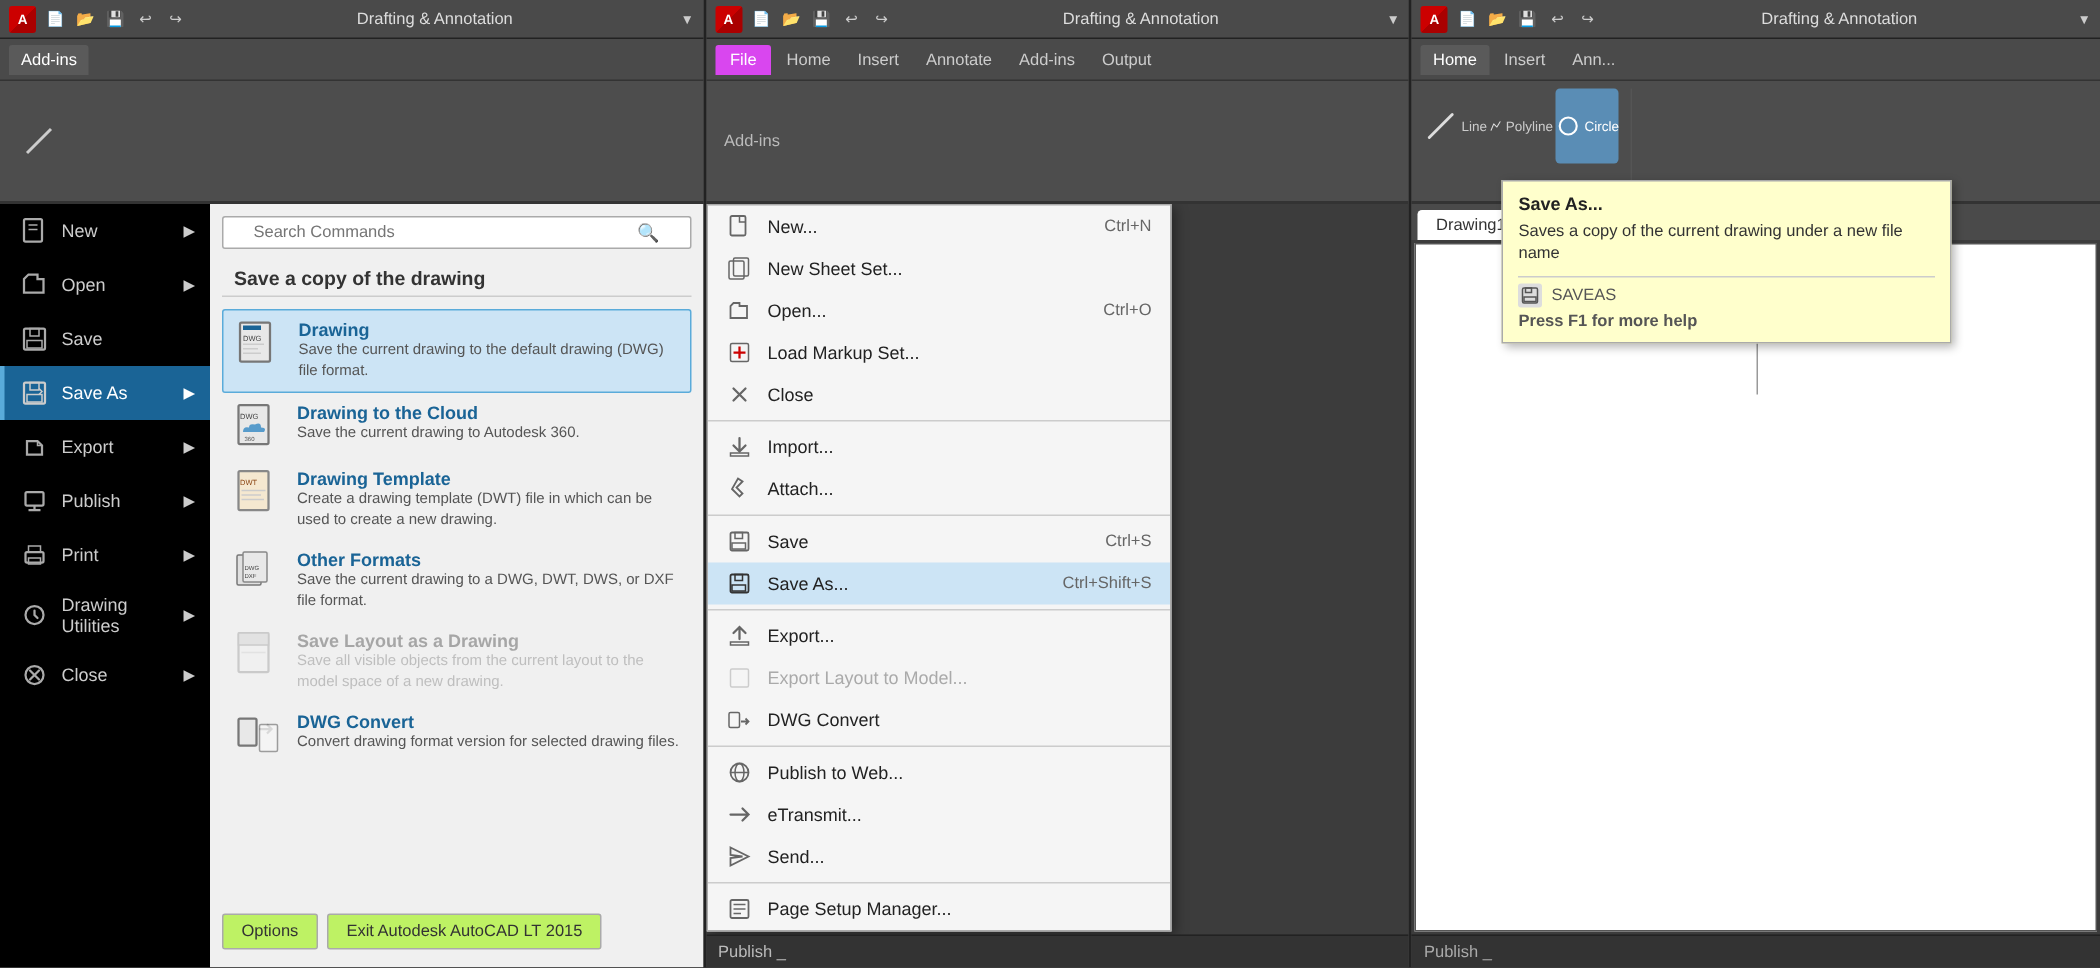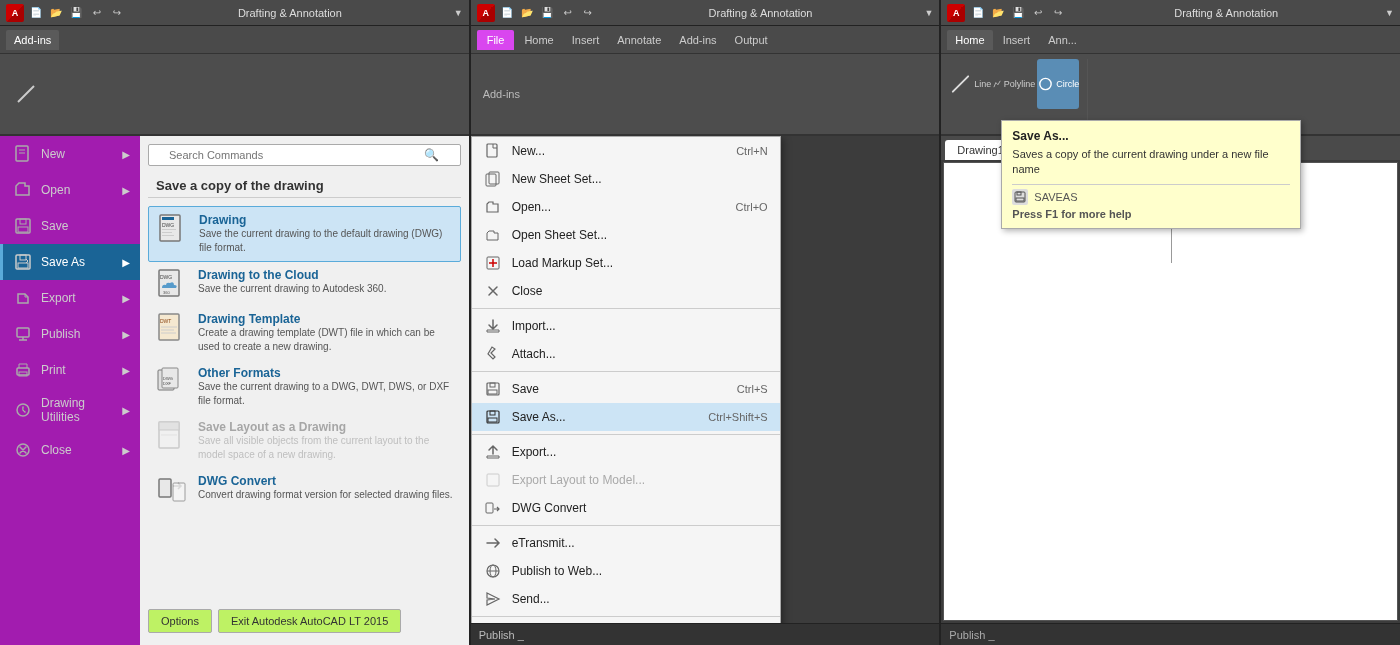--- a/index.html
+++ b/index.html
@@ -151,21 +151,21 @@
     
     .app-menu-area {
       display: flex;
       flex: 1;
       overflow: hidden;
     }
 
     
     .app-menu {
       width: 140px;
-      background: #a21caf;
+      background: #000000;
       height: 100%;
       display: flex;
       flex-direction: column;
       padding: 0;
     }
 
     .app-menu-item {
       display: flex;
       align-items: center;
       padding: 8px 10px;
@@ -815,28 +815,20 @@
           <div class="file-menu-item">
             <div class="file-menu-icon">
               <svg width="16" height="16" viewBox="0 0 16 16">
                   <path d="M2 13V5l2-2h4v2h5v8H2z" fill="none" stroke="#666" stroke-width="1.2"></path>
                 </svg>
             </div>
             <span>Open...</span>
             <span class="file-menu-shortcut">Ctrl+O</span>
           </div>
 
-          <div class="file-menu-item">
-            <div class="file-menu-icon">
-              <svg width="16" height="16" viewBox="0 0 16 16">
-                  <path d="M2 13V6l2-2h5v2h4v7H2z" fill="none" stroke="#666" stroke-width="1"></path>
-                </svg>
-            </div>
-            <span>Open Sheet Set...</span>
-          </div>
 
           <div class="file-menu-item">
             <div class="file-menu-icon">
               <svg width="16" height="16" viewBox="0 0 16 16">
                   <rect x="2" y="2" width="12" height="12" rx="1" fill="none" stroke="#666" stroke-width="1"></rect>
                   <path d="M4 8h8M8 4v8" stroke="#c00" stroke-width="1.5"></path>
                 </svg>
             </div>
             <span>Load Markup Set...</span>
           </div>
@@ -926,35 +918,35 @@
                 </svg>
             </div>
             <span>DWG Convert</span>
           </div>
 
           <div class="file-menu-separator"></div>
 
           <div class="file-menu-item">
             <div class="file-menu-icon">
               <svg width="16" height="16" viewBox="0 0 16 16">
-                  <path d="M2 8h12M10 4l4 4-4 4" stroke="#666" stroke-width="1.5" fill="none" stroke-linecap="round"></path>
-                </svg>
-            </div>
-            <span>eTransmit...</span>
-          </div>
-
-          <div class="file-menu-item">
-            <div class="file-menu-icon">
-              <svg width="16" height="16" viewBox="0 0 16 16">
                   <circle cx="8" cy="8" r="6" fill="none" stroke="#666" stroke-width="1.2"></circle>
                   <ellipse cx="8" cy="8" rx="3" ry="6" fill="none" stroke="#666" stroke-width="1"></ellipse>
                   <line x1="2" y1="8" x2="14" y2="8" stroke="#666" stroke-width="1"></line>
                 </svg>
             </div>
             <span>Publish to Web...</span>
+          </div>
+
+          <div class="file-menu-item">
+            <div class="file-menu-icon">
+              <svg width="16" height="16" viewBox="0 0 16 16">
+                  <path d="M2 8h12M10 4l4 4-4 4" stroke="#666" stroke-width="1.5" fill="none" stroke-linecap="round"></path>
+                </svg>
+            </div>
+            <span>eTransmit...</span>
           </div>
 
           <div class="file-menu-item">
             <div class="file-menu-icon">
               <svg width="16" height="16" viewBox="0 0 16 16">
                   <path d="M2 2l12 6-12 6V9l8-1-8-1V2z" fill="none" stroke="#666" stroke-width="1.2"></path>
                 </svg>
             </div>
             <span>Send...</span>
           </div>

